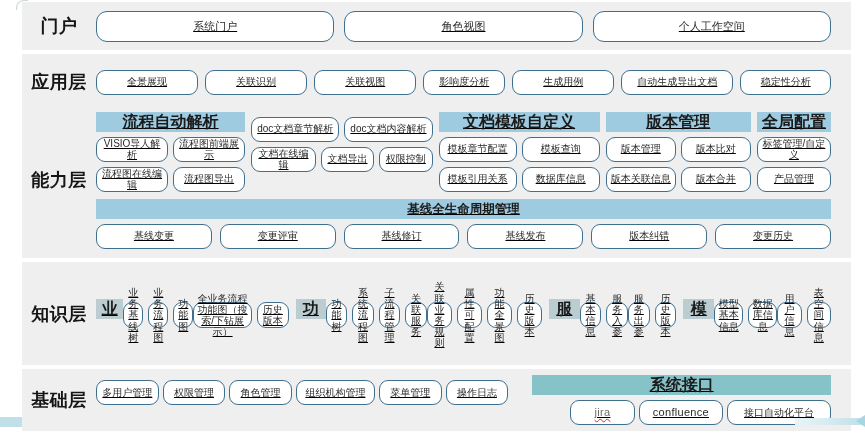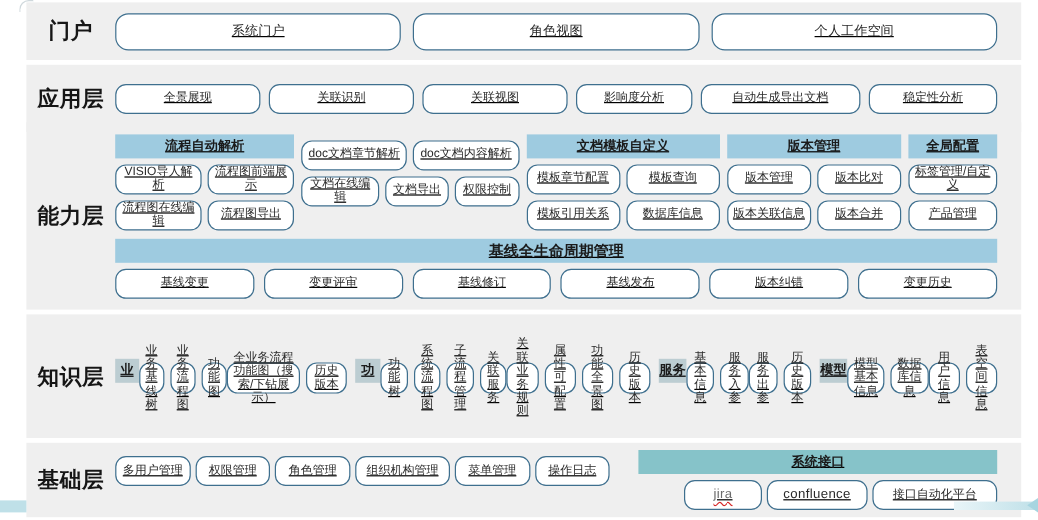--- a/index.html
+++ b/index.html
@@ -50,21 +50,21 @@
   .portal-list { display:flex; gap:10px; }
   .portal-list .pill { flex:1 1 0; height:31px; }
 
   
   .app-list { display:flex; gap:7px; }
   .app-list .pill { height:25px; padding:0 4px; }
 
   
   .ghead {
     text-align:center;
-    font-size:11px;
+    font-size:16px;
     font-weight:bold;
     color:#1b1b1b;
     height:20px;
     line-height:20px;
     overflow:hidden;
   }
   .ghead.cap  { background:#9ecbe0; }
   .ghead.know { background:#bccdd2; }
   .ghead.base { background:#86c3c9; }
   .ghead.wide { font-size:12.5px; }
@@ -146,20 +146,21 @@
   </div>
 
   <div class="layer-row" style="top:54px; height:56px;">
     <div class="layer-label">应用层</div>
     <div class="layer-body">
       <div class="app-list">
         <div class="pill" style="flex:1.28 1 0">全景展现</div>
         <div class="pill" style="flex:1.28 1 0">关联识别</div>
         <div class="pill" style="flex:1.28 1 0">关联视图</div>
         <div class="pill" style="flex:1.0 1 0">影响度分析</div>
+        <div class="pill" style="flex:1.28 1 0">生成用例</div>
         <div class="pill" style="flex:1.42 1 0">自动生成导出文档</div>
         <div class="pill" style="flex:1.12 1 0">稳定性分析</div>
       </div>
     </div>
   </div>
 
   <div class="layer-row" style="top:102px; height:156px;">
     <div class="layer-label">能力层</div>
     <div class="layer-body">
 

